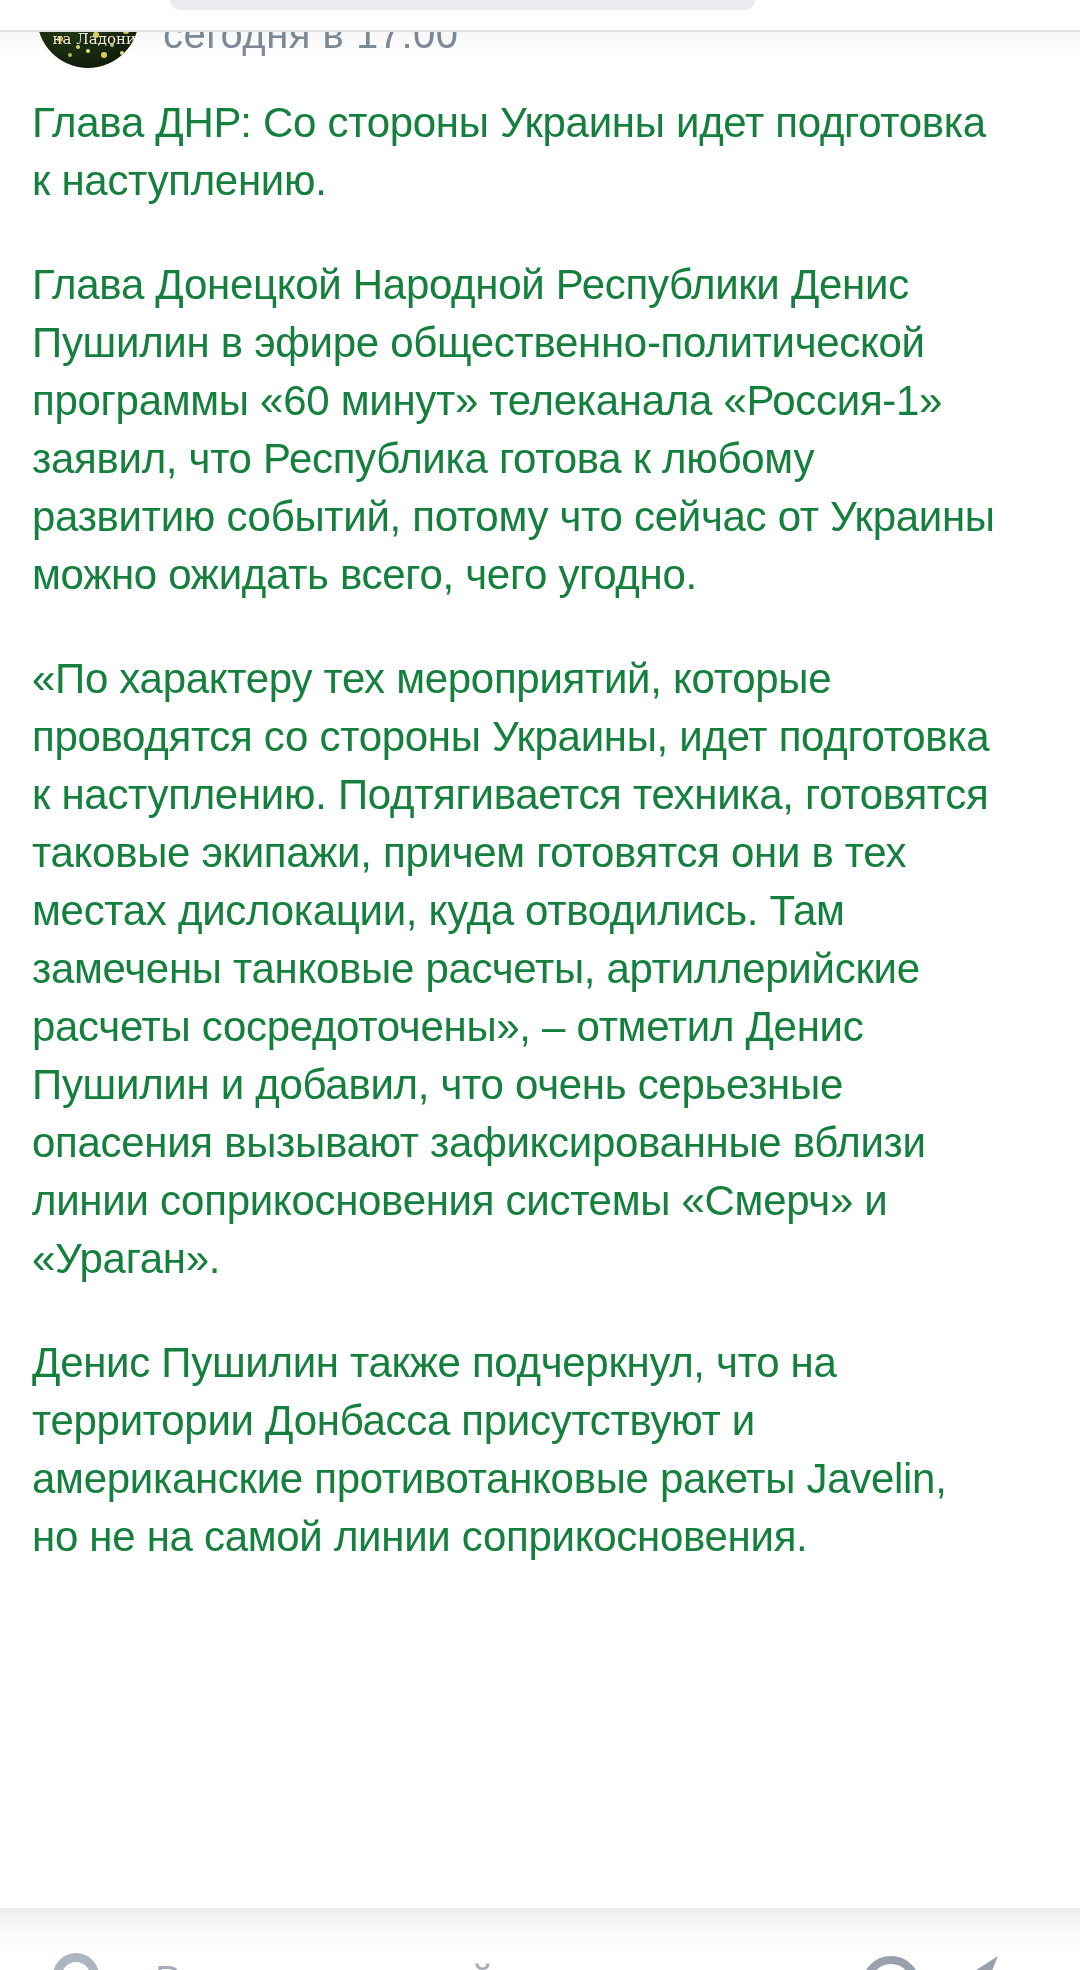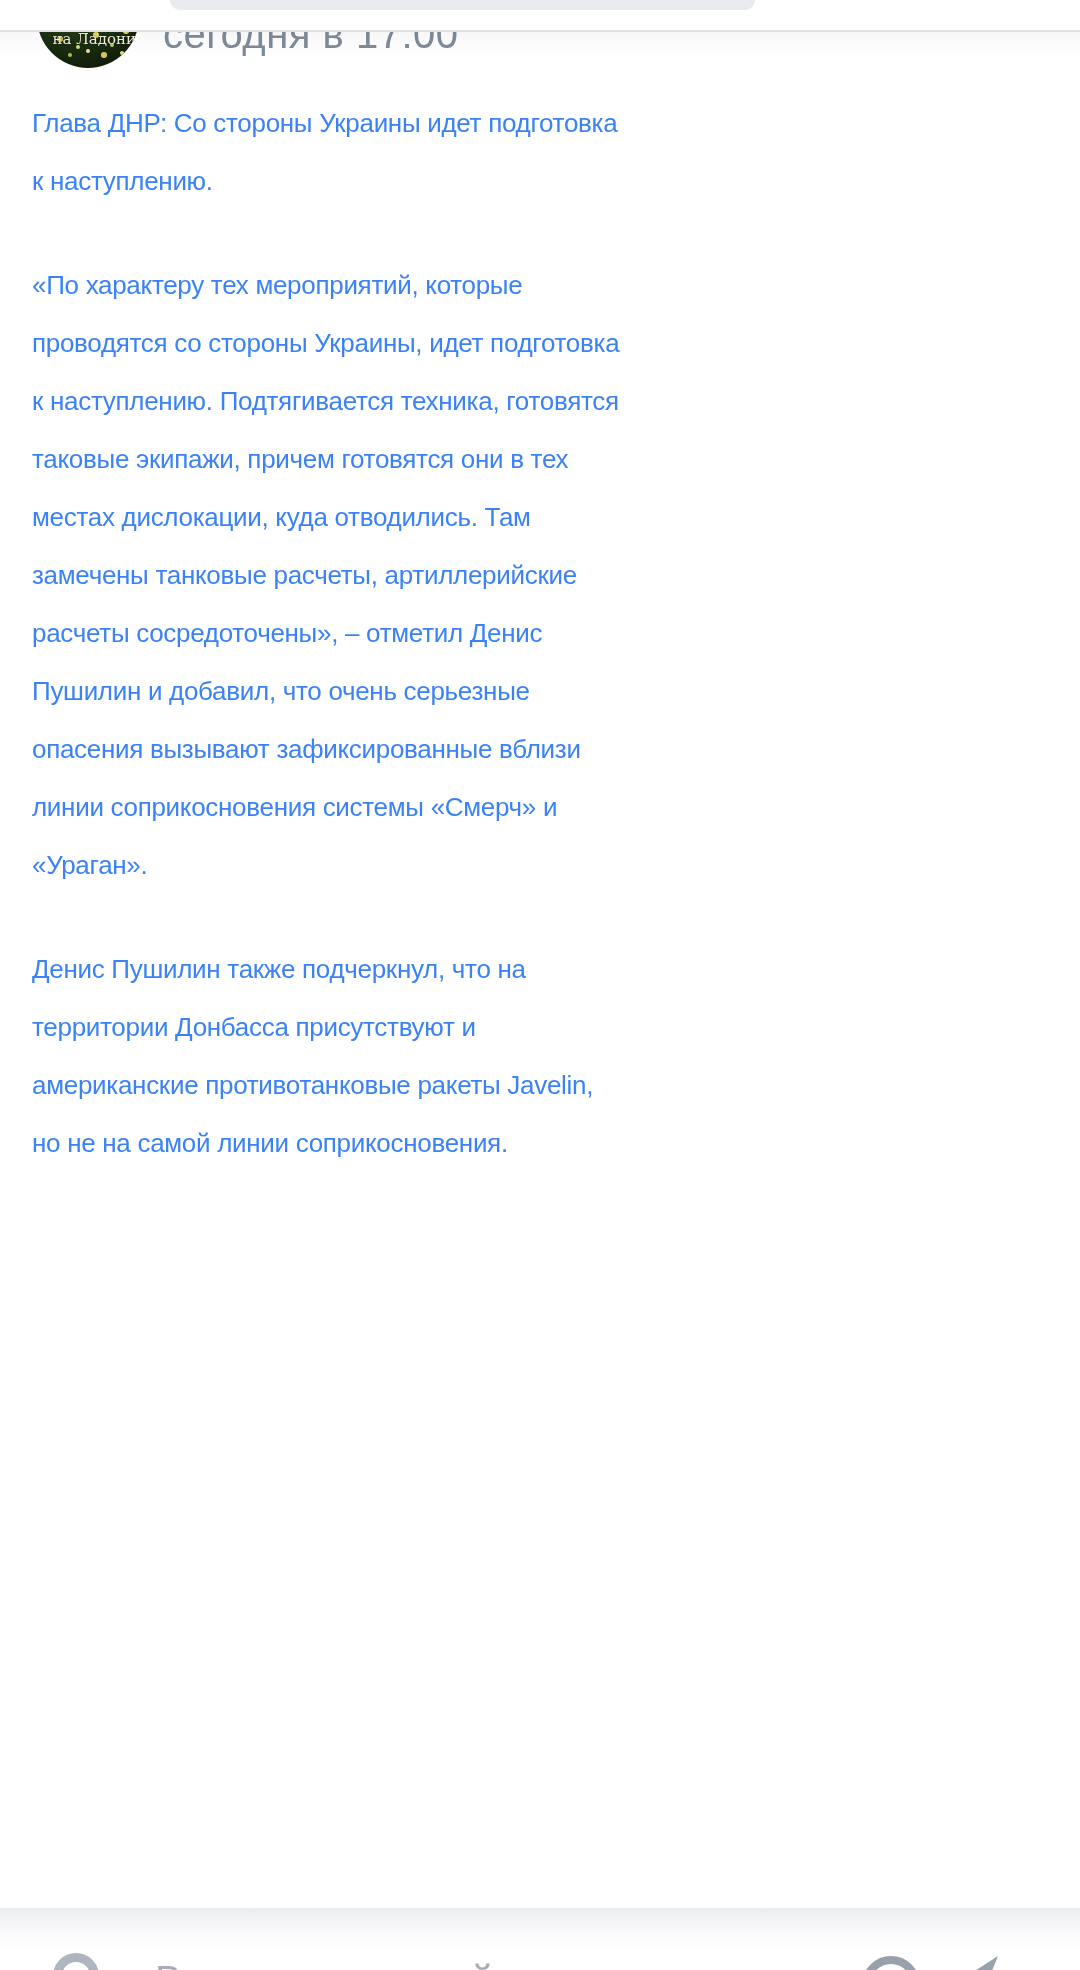--- a/index.html
+++ b/index.html
@@ -52,21 +52,21 @@
   }
   .timestamp{
     position:absolute;left:163px;top:12px;z-index:2;
     font-size:40px;line-height:44px;color:#7f8b98;
     letter-spacing:.5px;white-space:nowrap;
   }
 
   
   .post-body{
     position:absolute;left:32px;top:94px;width:1018px;z-index:1;
-    font-size:26px;line-height:58px;color:#3b82f6;
+    font-size:42px;line-height:58px;color:#15803d;
     letter-spacing:-0.3px;
   }
   .post-body .para{white-space:pre;margin:0 0 46px 0;}
   .post-body .para:last-child{margin-bottom:0;}
 
   
   .footer-divider{
     position:absolute;left:0;top:1908px;width:1080px;height:46px;z-index:3;
     background:linear-gradient(#e9ebee 0px,#f1f2f4 8px,#fbfbfc 28px,#ffffff 46px);
   }
@@ -92,20 +92,26 @@
   }
 </style>
 </head>
 <body>
 
 <div class="screen">
 
   <div class="post-body">
       <div class="para">Глава ДНР: Со стороны Украины идет подготовка
 к наступлению.</div>
+      <div class="para">Глава Донецкой Народной Республики Денис
+Пушилин в эфире общественно-политической
+программы «60 минут» телеканала «Россия-1»
+заявил, что Республика готова к любому
+развитию событий, потому что сейчас от Украины
+можно ожидать всего, чего угодно.</div>
       <div class="para">«По характеру тех мероприятий, которые
 проводятся со стороны Украины, идет подготовка
 к наступлению. Подтягивается техника, готовятся
 таковые экипажи, причем готовятся они в тех
 местах дислокации, куда отводились. Там
 замечены танковые расчеты, артиллерийские
 расчеты сосредоточены», – отметил Денис
 Пушилин и добавил, что очень серьезные
 опасения вызывают зафиксированные вблизи
 линии соприкосновения системы «Смерч» и

